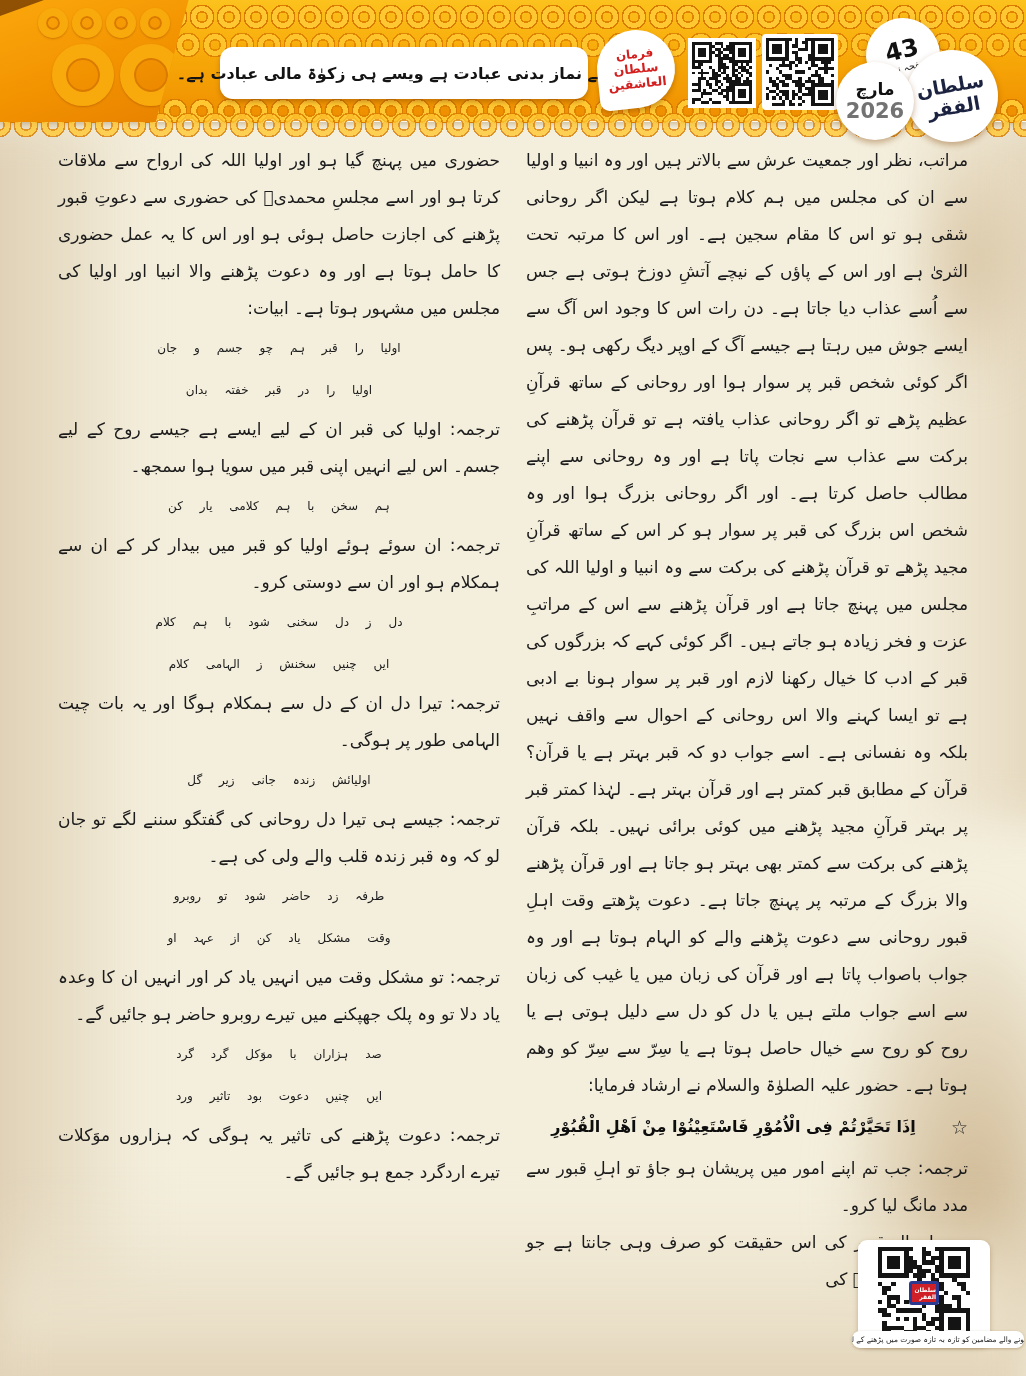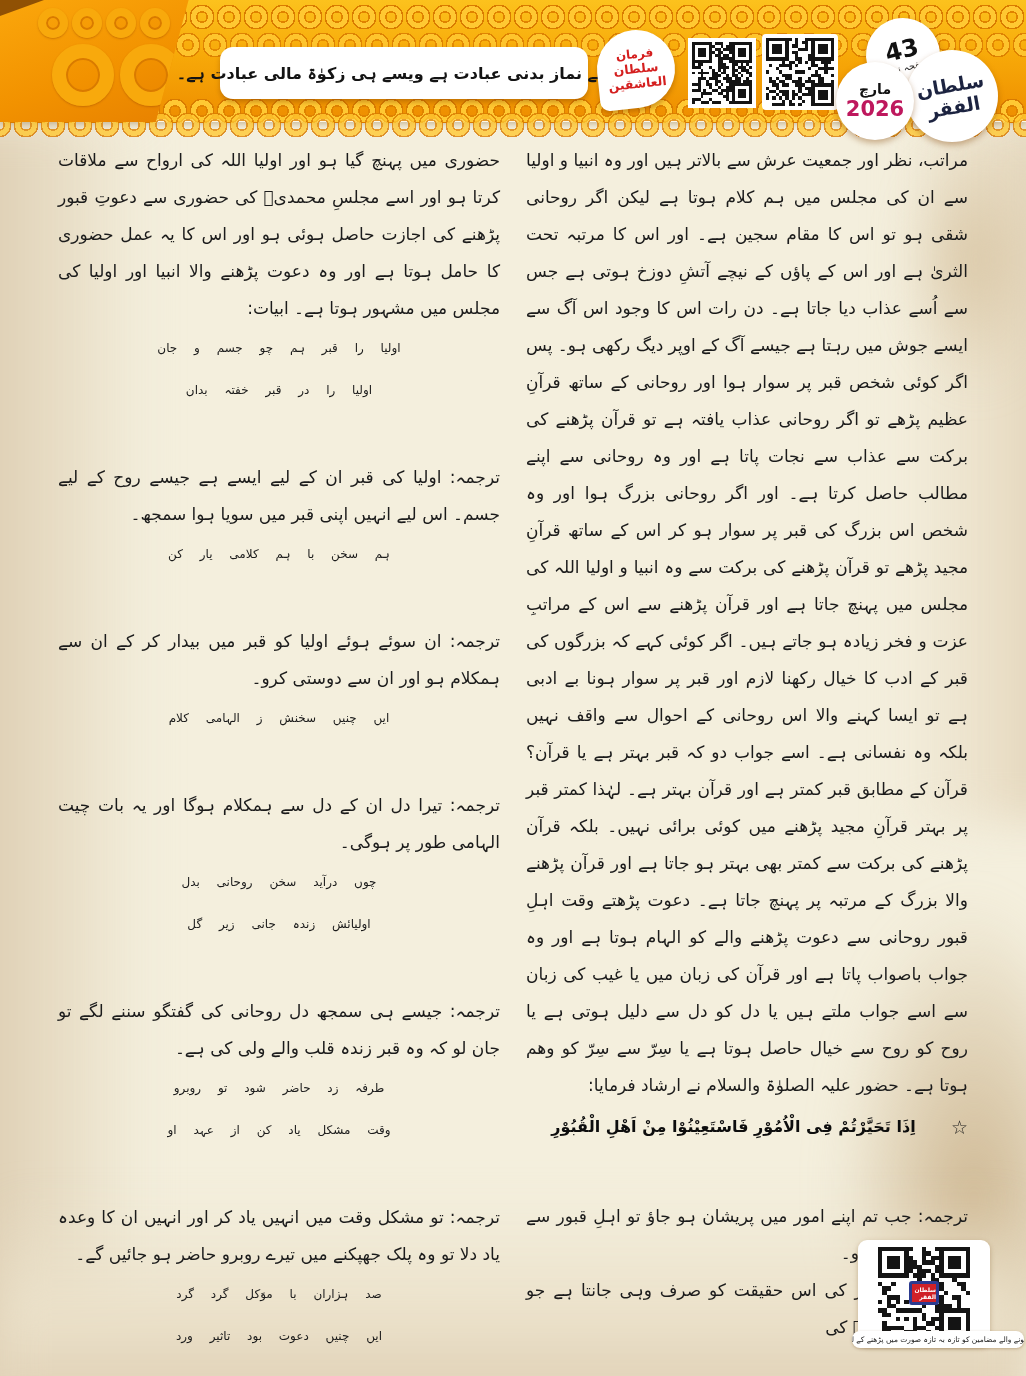--- a/index.html
+++ b/index.html
@@ -79,35 +79,35 @@
   .qr-grid div.d { background:#141414; }
 
   .bubble { position:absolute; background:#ffffff; border-radius:50%;
     box-shadow:0 3px 6px rgba(130,65,0,.4);
     display:flex; flex-direction:column; align-items:center; justify-content:center;
     text-align:center; z-index:9; }
   .bubble-page { left:866px; top:18px; width:74px; height:74px; transform:rotate(-14deg); z-index:10; }
   .bubble-page .num { font-size:24px; font-weight:bold; color:#111; line-height:24px; }
   .bubble-page .lbl { font-size:9.5px; color:#222; }
   .bubble-date { left:836px; top:62px; width:78px; height:78px; z-index:11; }
-  .bubble-date .m { font-size:14px; font-weight:bold; color:#111; }
-  .bubble-date .y { font-size:21px; font-weight:bold; color:#be185d; font-family:"DejaVu Sans",sans-serif; }
+  .bubble-date .m { font-size:17px; font-weight:bold; color:#111; }
+  .bubble-date .y { font-size:21px; font-weight:bold; color:#737373; font-family:"DejaVu Sans",sans-serif; }
   .bubble-logo { left:906px; top:50px; width:92px; height:92px; z-index:10; }
   .bubble-logo .logo-txt { font-size:19px; font-weight:bold; color:#1c2340; transform:rotate(-10deg); }
 
   
   .content {
     position:absolute; top:142px; right:58px; left:58px; height:1186px; z-index:4;
     display:flex; gap:26px; direction:rtl;
   }
   .col { width:442px; color:#1b1b1b; font-size:17px; line-height:37px; text-align:justify; }
   .col p { text-align:justify; }
   .verse { display:block; text-align:center; word-spacing:13px;
     font-size:12px; line-height:42px; }
-  .trans { text-align:justify;margin-top:48px; }
+  .trans { text-align:justify; }
   .hadith-row { display:flex; align-items:center; gap:10px; line-height:46px; }
   .hadith-star { font-size:19px; flex:0 0 auto; }
   .hadith-text { flex:1; text-align:center; font-weight:bold; font-size:16px;
     white-space:nowrap; color:#0d0d0d; }
 
   
   .qr-card { position:absolute; left:858px; top:1240px; width:132px; height:106px; z-index:6;
     background:#ffffff; border-radius:9px; box-shadow:0 2px 5px rgba(120,80,30,.35);
     display:flex; align-items:center; justify-content:center; }
   .qr-card .qr-grid { width:92px; height:92px; }
@@ -1070,26 +1070,26 @@
   <div class="col">
     <p>حضوری میں پہنچ گیا ہو اور اولیا اللہ کی ارواح سے ملاقات کرتا ہو اور اسے مجلسِ محمدیؐ کی حضوری سے دعوتِ قبور پڑھنے کی اجازت حاصل ہوئی ہو اور اس کا یہ عمل حضوری کا حامل ہوتا ہے اور وہ دعوت پڑھنے والا انبیا اور اولیا کی مجلس میں مشہور ہوتا ہے۔ ابیات:</p>
 
     <span class="verse">اولیا را قبر ہم چو جسم و جان</span>
     <span class="verse">اولیا را در قبر خفتہ بدان</span>
     <p class="trans">ترجمہ: اولیا کی قبر ان کے لیے ایسے ہے جیسے روح کے لیے جسم۔ اس لیے انہیں اپنی قبر میں سویا ہوا سمجھ۔</p>
 
     <span class="verse">ہم سخن با ہم کلامی یار کن</span>
     <p class="trans">ترجمہ: ان سوئے ہوئے اولیا کو قبر میں بیدار کر کے ان سے ہمکلام ہو اور ان سے دوستی کرو۔</p>
 
+    <span class="verse">دل ز دل سخنی شود با ہم کلام</span>
     <span class="verse">ایں چنیں سخنش ز الہامی کلام</span>
     <p class="trans">ترجمہ: تیرا دل ان کے دل سے ہمکلام ہوگا اور یہ بات چیت الہامی طور پر ہوگی۔</p>
 
-    <span class="verse">چوں درآید سخن روحانی بدل</span>
     <span class="verse">اولیائش زندہ جانی زیر گل</span>
-    <p class="trans">ترجمہ: جیسے ہی سمجھ دل روحانی کی گفتگو سننے لگے تو جان لو کہ وہ قبر زندہ قلب والے ولی کی ہے۔</p>
+    <p class="trans">ترجمہ: جیسے ہی تیرا دل روحانی کی گفتگو سننے لگے تو جان لو کہ وہ قبر زندہ قلب والے ولی کی ہے۔</p>
 
     <span class="verse">طرفہ زد حاضر شود تو روبرو</span>
     <span class="verse">وقت مشکل یاد کن از عہد او</span>
     <p class="trans">ترجمہ: تو مشکل وقت میں انہیں یاد کر اور انہیں ان کا وعدہ یاد دلا تو وہ پلک جھپکنے میں تیرے روبرو حاضر ہو جائیں گے۔</p>
 
     <span class="verse">صد ہزاران با موَکل گرد گرد</span>
     <span class="verse">ایں چنیں دعوت بود تاثیر ورد</span>
     <p class="trans">ترجمہ: دعوت پڑھنے کی تاثیر یہ ہوگی کہ ہزاروں موَکلات تیرے اردگرد جمع ہو جائیں گے۔</p>
   </div>
 </div>

